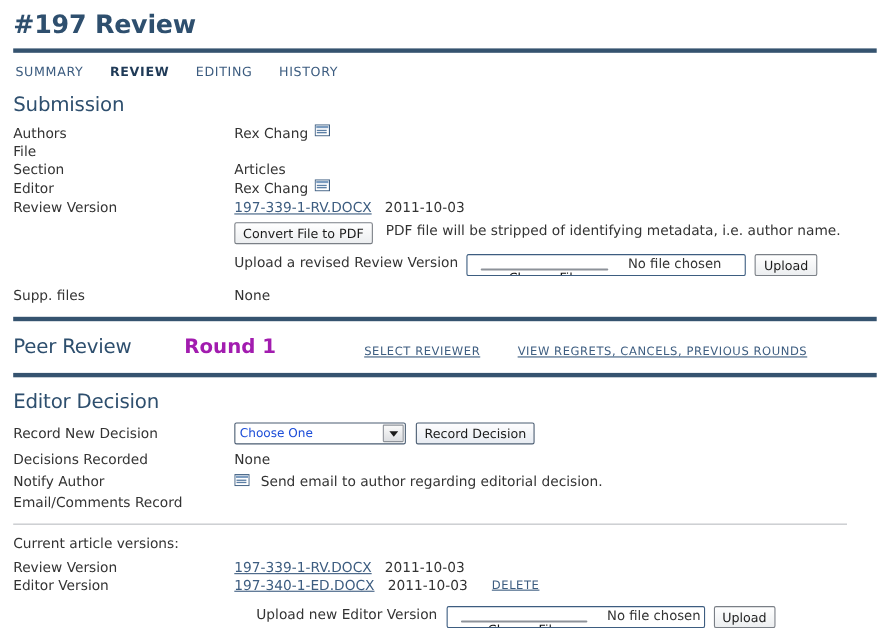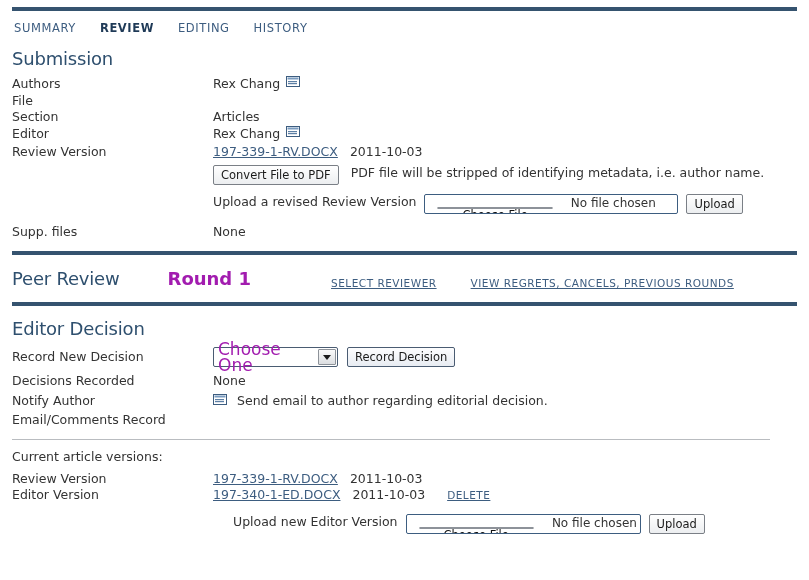--- a/index.html
+++ b/index.html
@@ -137,27 +137,27 @@
     color: #333;
     padding: 0 6px;
     display: flex;
     align-items: center;
     white-space: nowrap;
   }
   .select-box {
     display: inline-flex;
     align-items: center;
     justify-content: space-between;
-    width: 125px;
+    width: 156px;
     height: 20px;
     border: 1px solid #4a5c72;
     border-radius: 2px;
     background: #ffffff;
-    font-size: 17px;
-    color: #a21caf;
+    font-size: 11px;
+    color: #1d4ed8;
     padding-left: 4px;
     cursor: pointer;
   }
   .select-arrow {
     width: 19px;
     height: 16px;
     margin: 1px;
     background: linear-gradient(#fafafa, #dcdee1);
     border: 1px solid #8d9299;
     border-radius: 1px;
@@ -187,20 +187,21 @@
   }
   .peer-links { margin-left: 80px; display: flex; gap: 34px; align-items: baseline; }
 
   .note { font-size: 12.5px; color: #333; }
 </style>
 </head>
 <body>
 
 <div class="page">
 
+  <h1 class="page-title">#197 Review</h1>
   <div class="title-rule"></div>
 
   <div class="tabs">
     <a class="tab">SUMMARY</a>
     <a class="tab active">REVIEW</a>
     <a class="tab">EDITING</a>
     <a class="tab">HISTORY</a>
   </div>
 
   <div class="section-h">Submission</div>

